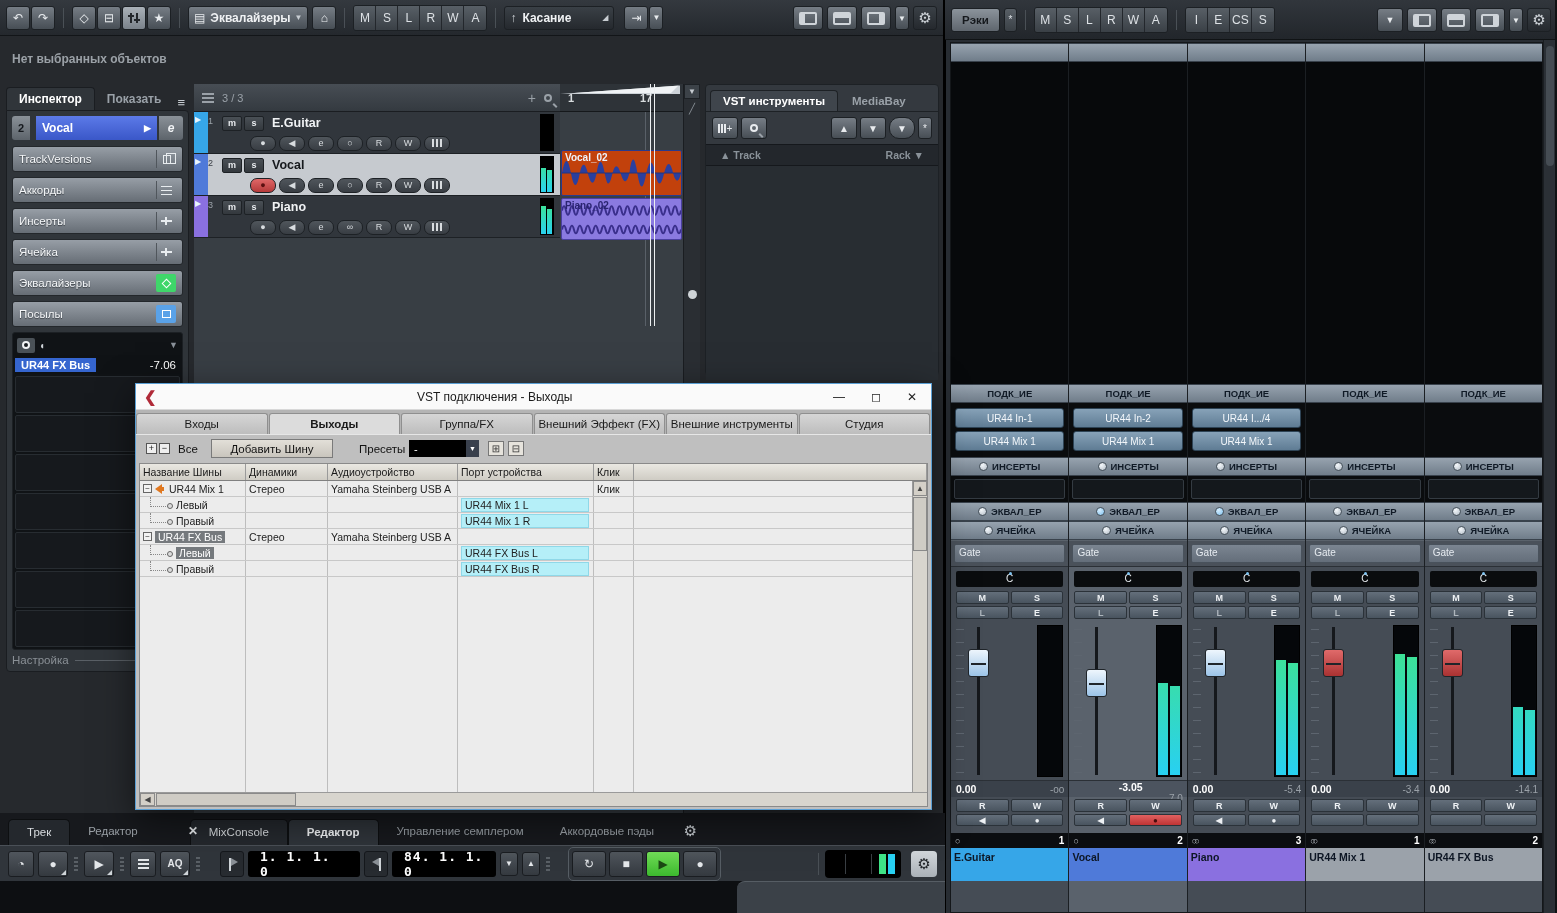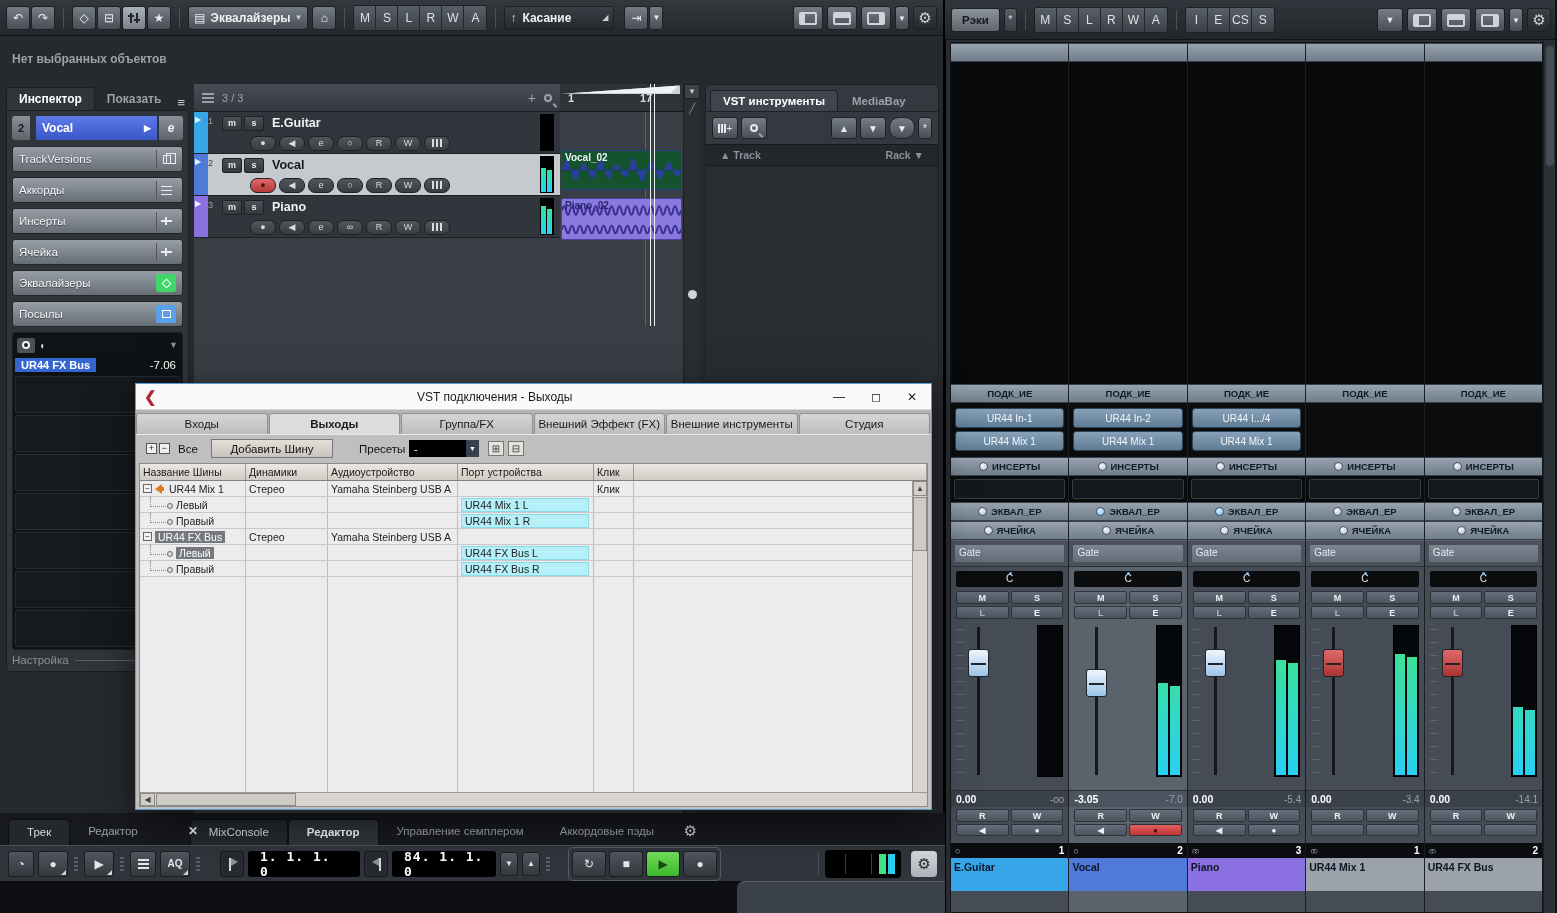--- a/index.html
+++ b/index.html
@@ -98,21 +98,21 @@
 
   .ruler { position:absolute; left:366px; top:0; width:123px; height:28px; background:#2e3338; border-bottom:1px solid #15181b; color:#d8dcde; }
   .ruler .n1 { position:absolute; left:8px; top:8px; font-size:11px; font-weight:bold; }
   .ruler .n17 { position:absolute; left:80px; top:8px; font-size:11px; font-weight:bold; }
   .ruler .wedge { position:absolute; left:0; top:0; border-top:9px solid #f0f3f5; border-right:9px solid transparent; }
   .evzone { position:absolute; left:366px; top:28px; width:123px; bottom:0; }
   .grid17 { position:absolute; left:85px; top:0; height:214px; width:1px; background:#596068; }
   .playhead { position:absolute; top:-28px; height:242px; width:1px; background:#eceff1; z-index:5; }
   .event { position:absolute; left:1px; right:1px; border-radius:2px; overflow:hidden; border:1px solid #2a3a8c; }
   .event .ename { position:absolute; left:3px; top:1px; font-size:10px; font-weight:bold; z-index:2; }
-  .ev-vocal { top:38px; height:40px; background:#14532d; }
+  .ev-vocal { top:38px; height:46px; background:#c2410c; }
   .ev-vocal .ename { color:#eef2fb; }
   .ev-piano { top:86px; height:42px; background:#8a7ae0; border-color:#4a3fa0; }
   .ev-piano .ename { color:#2a2470; }
   .event svg { position:absolute; left:0; top:0; width:100%; height:100%; }
   .vscrollcol { position:absolute; left:489px; top:0; width:17px; bottom:0; background:#2a2e33; border-left:1px solid #1a1d21; }
   .vscrollcol .dd { display:block; text-align:center; background:#3c4248; border:1px solid #1d2125; color:#c8cdd2; font-size:8px; height:15px; line-height:14px; }
   .vscrollcol .slash { display:block; text-align:center; color:#8a9198; font-size:10px; margin-top:4px; }
   .vscrollcol .dot { position:absolute; left:4px; top:206px; width:9px; height:9px; background:#cfd4d8; border-radius:50%; }
 
   
@@ -247,22 +247,22 @@
   .sbtn.dim { color:#aeb6bd; }
   .fzone { height:152px; position:relative; margin:4px 4px 0; }
   .ticks { position:absolute; left:1px; top:4px; bottom:4px; width:8px; background:repeating-linear-gradient(#5d656f 0 1px, transparent 1px 13px); }
   .ftrack { position:absolute; left:22px; top:2px; bottom:2px; width:3px; background:#15181c; }
   .fhandle { position:absolute; left:13px; width:21px; height:28px; border-radius:3px; border:1px solid #20252a; }
   .fhandle::after { content:''; position:absolute; left:2px; right:2px; top:13px; height:2px; background:#20252a; }
   .fhandle.red { background:linear-gradient(#e06a6a,#aa3232); }
   .fhandle.blue { background:linear-gradient(#eef6fd,#9cc4e8); }
   .meterbox { position:absolute; right:1px; top:0; bottom:0; width:26px; background:#05070a; border:1px solid #000; display:flex; align-items:flex-end; justify-content:center; gap:2px; padding:1px; }
   .mbar { width:10px; background:linear-gradient(to top, #28d0f2, #40e488 140px); }
-  .vrow { height:17px; display:flex; align-items:center; background:#3a414a; margin-top:13px; border-top:1px solid #2b3036; }
-  .mxch.sel .vrow { background:#4c545f; }
+  .vrow { height:17px; display:flex; align-items:center; background:#3a414a; margin-top:3px; border-top:1px solid #2b3036; }
+  .mxch.sel .vrow { background:#4c545f;flex-direction:column; }
   .vrow .db { color:#fff; font-weight:bold; font-size:10.5px; padding-left:5px; }
   .vrow .peak { margin-left:auto; color:#9aa1a8; font-size:10px; padding-right:4px; }
   .rwrow, .monrow { display:grid; grid-template-columns:1fr 1fr; gap:2px; margin:2px 5px 0; }
   .monrow .sbtn { height:12px; font-size:8px; }
   .monrow .rec.on { background:linear-gradient(#e06060,#c03434); color:#4a0c0c; }
   .numrow { height:15px; background:#0b0d10; margin-top:7px; display:flex; align-items:center; padding:0 4px; }
   .io { color:#b8bec4; font-size:9px; }
   .io.mono::before { content:'○'; }
   .io.stereo::before { content:'○○'; letter-spacing:-3px; }
   .chnum { margin-left:auto; color:#fff; font-weight:bold; font-size:10px; }

